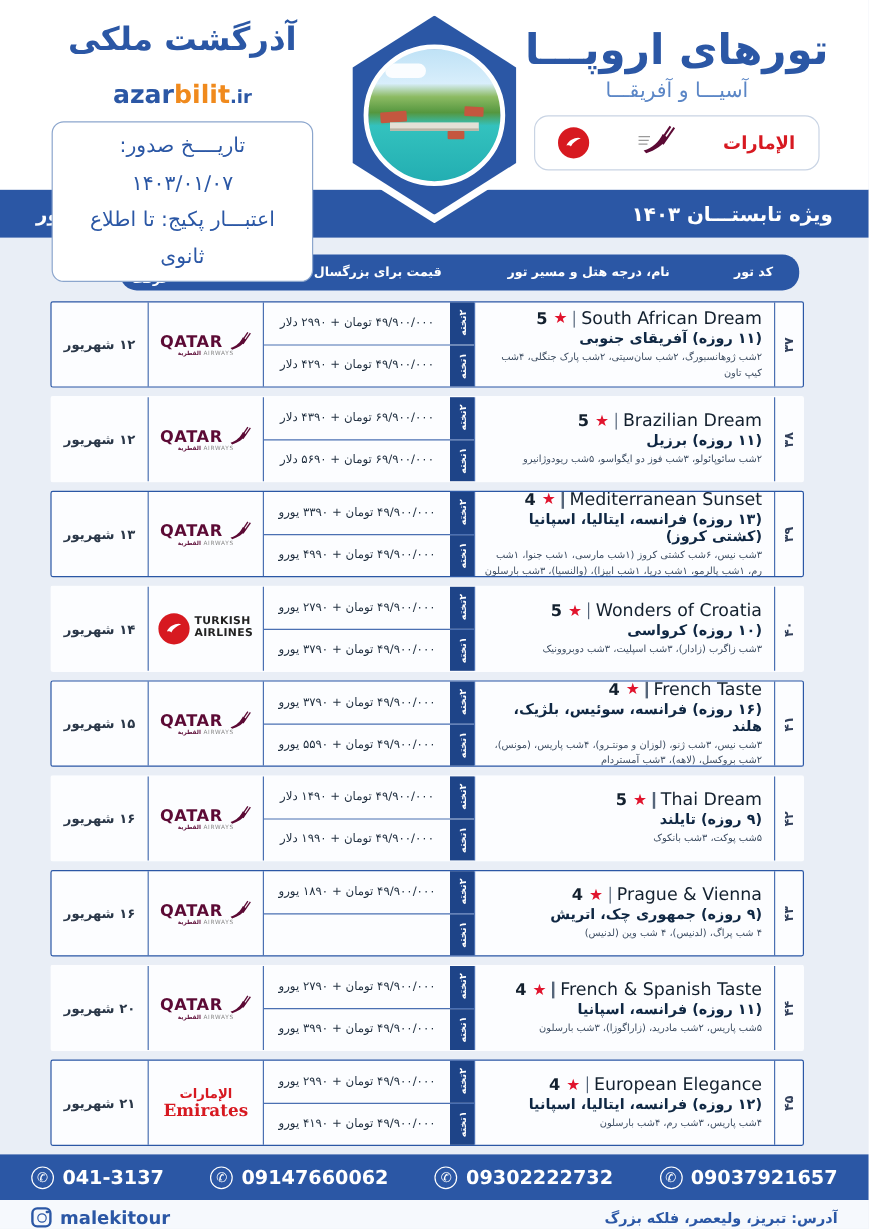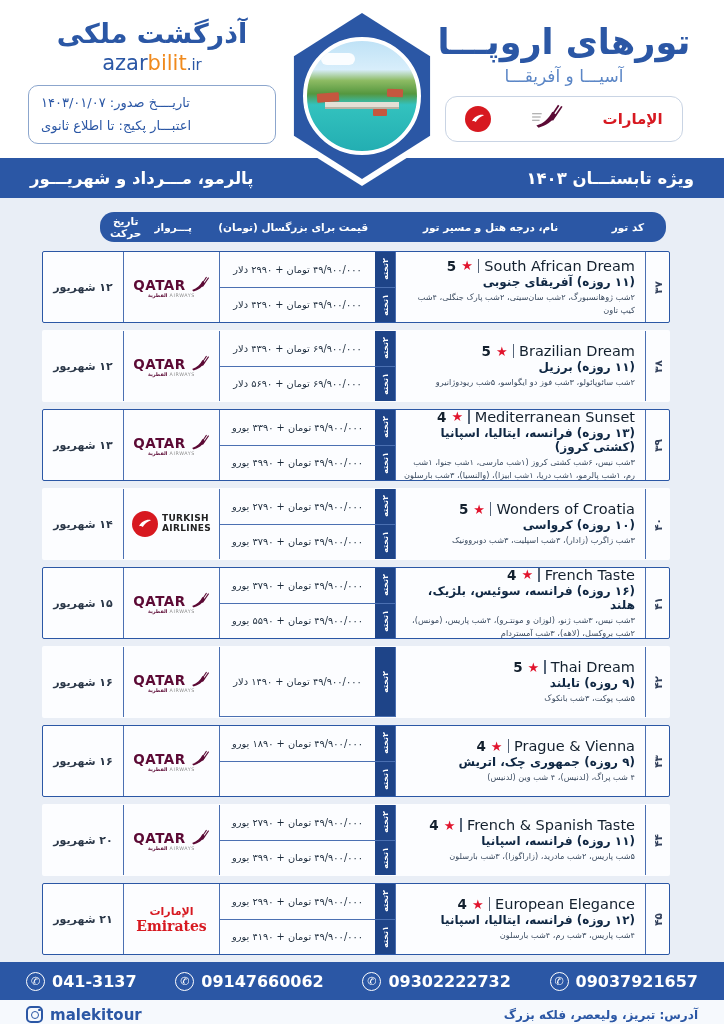--- a/index.html
+++ b/index.html
@@ -18,23 +18,23 @@
   .title-main{color:var(--blue);font-size:35px;font-weight:bold;letter-spacing:1px}
   .title-sub{color:#5b86c6;font-size:17px;margin-top:4px;letter-spacing:2px}
   .airline-badge{margin:10px auto 0;width:238px;height:46px;border:1.5px solid #c9d4e4;border-radius:12px;display:flex;align-items:center;justify-content:space-around;direction:ltr;background:#fff}
   .tk-circle{width:26px;height:26px;border-radius:50%;background:var(--tkred);display:flex;align-items:center;justify-content:center}
   .tk-circle svg{width:18px;height:18px}
   .oryx svg{width:34px;height:26px}
   .em-arabic{color:var(--emred);font-size:15px;font-weight:bold;line-height:1}
 
   .brand{width:252px;text-align:center;padding-top:8px}
   .company{color:var(--blue);font-size:27px;font-weight:bold}
-  .site{direction:ltr;font-size:21px;font-weight:normal;margin-top:2px}
+  .site{direction:ltr;font-size:21px;font-weight:bold;margin-top:18px}
   .site .a{color:var(--blue)} .site .b{color:var(--orange)} .site .c{color:var(--blue);font-size:15px}
-  .datebox{margin:10px auto 0;width:248px;border:1.4px solid #8ca6cd;border-radius:10px;padding:5px 12px;text-align:left;color:var(--blue);font-size:13px;line-height:1.8;background:#fff}
+  .datebox{margin:10px auto 0;width:218px;border:1.4px solid #8ca6cd;border-radius:10px;padding:5px 12px;text-align:center;color:var(--blue);font-size:17px;line-height:1.8;background:#fff}
 
   
   .hexwrap{position:absolute;left:50%;top:6px;transform:translateX(-50%);z-index:6}
   .hex-outer{width:162px;height:180px;background:#fff;clip-path:polygon(50% 0,96% 26%,96% 74%,50% 100%,4% 74%,4% 26%);display:flex;align-items:center;justify-content:center}
   .hex-inner{width:148px;height:166px;background:var(--blue);clip-path:polygon(50% 0,96% 26%,96% 74%,50% 100%,4% 74%,4% 26%);display:flex;align-items:center;justify-content:center}
   .photo{width:118px;height:118px;border-radius:50%;border:4px solid #fff;position:relative;overflow:hidden;
     background:linear-gradient(180deg,#bfe2f6 0%,#d8eefb 26%,#8dbb63 36%,#55973f 48%,#33c2be 58%,#23aeb2 100%)}
   .photo .roof1,.photo .roof2,.photo .roof3{position:absolute;background:#c4573f;border-radius:1px}
   .roof1{width:22px;height:9px;left:10px;top:52px;transform:rotate(-4deg)}
   .roof2{width:16px;height:8px;right:14px;top:48px;transform:rotate(3deg)}
@@ -403,20 +403,26 @@
         <div class="title-fa">(۹ روزه) تایلند</div>
         <div class="details-fa">۵شب پوکت، ۳شب بانکوک</div>
       </div>
       <div class="cell price-cell">
         <div class="price-half first">
           <span class="bed-tab">
               <span>۲تخته</span>
             </span>
           <span class="price-txt">۴۹/۹۰۰/۰۰۰ تومان + ۱۴۹۰ دلار</span>
         </div>
+        <div class="price-half">
+          <span class="bed-tab">
+              <span>۱تخته</span>
+            </span>
+          <span class="price-txt">۴۹/۹۰۰/۰۰۰ تومان + ۱۹۹۰ دلار</span>
+        </div>
       </div>
       <div class="cell airline-cell">
         <div class="logo logo-qatar">
           <div class="q-line">
             <span class="q-word">QATAR</span>
             <svg viewBox="0 0 32 24" width="22" height="17">
               <path d="M30 2 L21 15" stroke="#5c0a35" stroke-width="1.6" fill="none"></path>
               <path d="M27 1 L19 13" stroke="#5c0a35" stroke-width="1.6" fill="none"></path>
               <path d="M6 20 C13 18 18 13 21 7 L25 10 C21 16 15 20 8 22 Z" fill="#5c0a35"></path>
             </svg>

